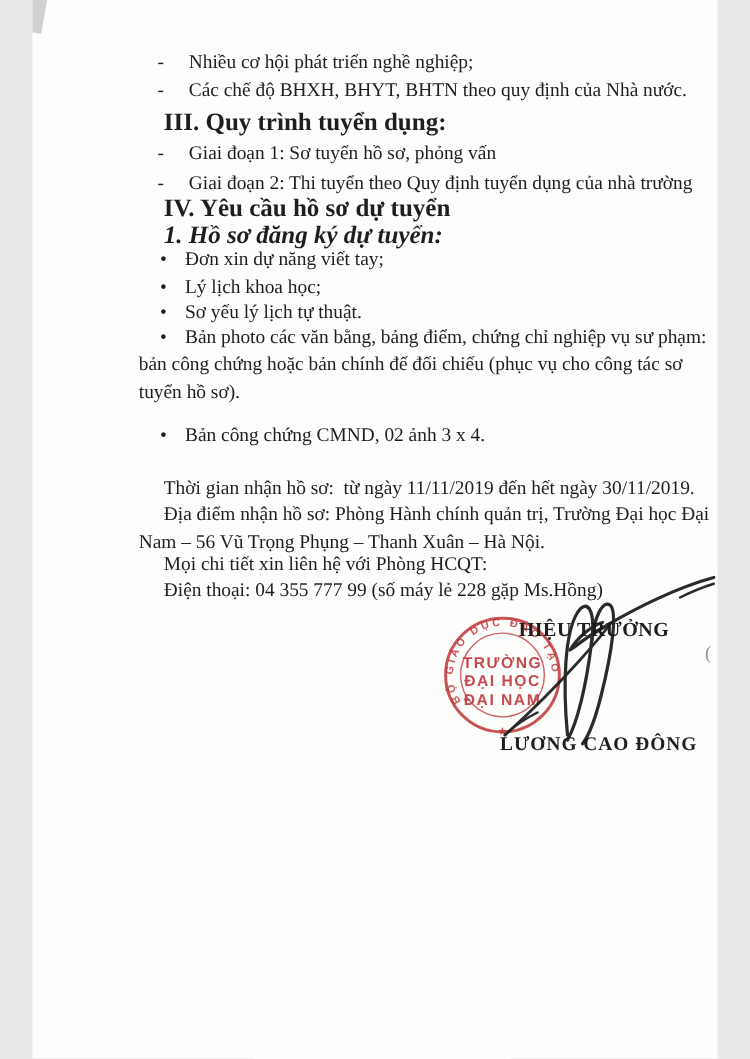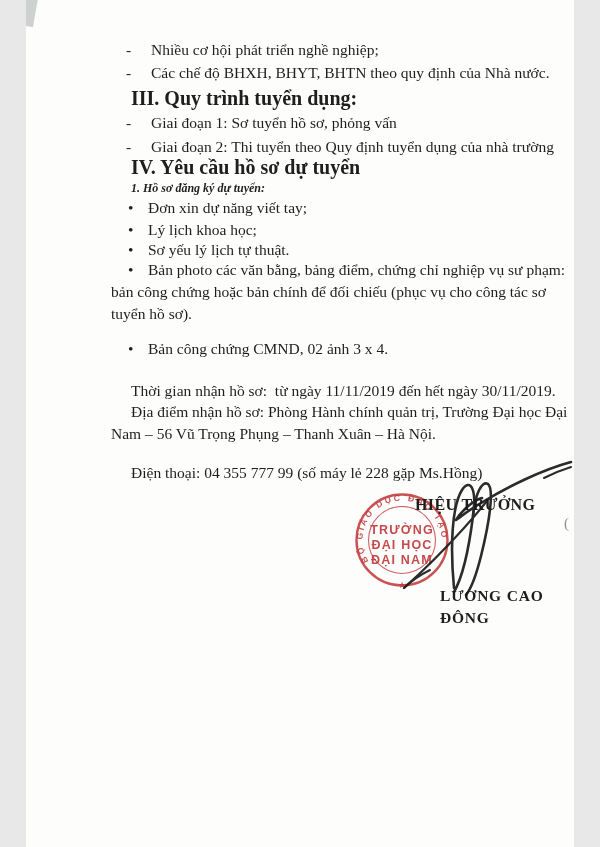--- a/index.html
+++ b/index.html
@@ -16,31 +16,31 @@
   }
   .page p { position:absolute; left:85px; width:464px; margin:0; }
   
   .dash { text-indent:15px; }
   .dash .mk { display:inline-block; width:25px; text-indent:0; }
   
   .bul { text-indent:17px; }
   .bul .mk { display:inline-block; width:20px; text-indent:0; }
   
   .head  { font-weight:bold; padding-left:20px; font-size:20px; }
-  .headi { font-weight:bold; font-style:italic; padding-left:20px; font-size:12px; }
+  .headi { font-weight:bold; font-style:italic; padding-left:20px; font-size:20px; }
   
   .ind { text-indent:20px; }
   
   .sig-title {
     position:absolute; left:389px; top:494px; width:auto;
     font-weight:bold; font-size:16px; letter-spacing:0.4px; z-index:2;
   }
   .sig-name {
     position:absolute; left:374px; top:585px; width:auto;
-    font-weight:bold; font-size:15.5px; letter-spacing:0.8px; z-index:2;margin-left:40px;
+    font-weight:bold; font-size:15.5px; letter-spacing:0.8px; z-index:2;
   }
   .stamp-svg { position:absolute; left:318px; top:482px; z-index:1; }
   .stamp-svg text {
     font-family:"Liberation Sans","DejaVu Sans",sans-serif;
     font-weight:bold;
   }
   .sign-svg { position:absolute; left:320px; top:436px; z-index:3; }
   .artifact-paren {
     position:absolute; left:538px; top:512px; width:auto;
     color:#909090; font-size:15px; z-index:0;
@@ -68,20 +68,21 @@
   <p class="headi" style="top:177px">1. Hồ sơ đăng ký dự tuyển:</p>
 
   <p class="bul" style="top:197px"><span class="mk">•</span><span>Đơn xin dự năng viết tay;</span></p>
   <p class="bul" style="top:219px"><span class="mk">•</span><span>Lý lịch khoa học;</span></p>
   <p class="bul" style="top:239px"><span class="mk">•</span><span>Sơ yếu lý lịch tự thuật.</span></p>
   <p class="bul" style="top:259px"><span class="mk">•</span><span>Bản photo các văn bằng, bảng điểm, chứng chỉ nghiệp vụ sư phạm: bản công chứng hoặc bản chính để đối chiếu (phục vụ cho công tác sơ tuyển hồ sơ).</span></p>
   <p class="bul" style="top:338px"><span class="mk">•</span><span>Bản công chứng CMND, 02 ảnh 3 x 4.</span></p>
 
   <p class="ind" style="top:380px">Thời gian nhận hồ sơ:&nbsp; từ ngày 11/11/2019 đến hết ngày 30/11/2019.</p>
   <p class="ind" style="top:401px">Địa điểm nhận hồ sơ: Phòng Hành chính quản trị, Trường Đại học Đại Nam – 56 Vũ Trọng Phụng – Thanh Xuân – Hà Nội.</p>
+  <p class="ind" style="top:441px">Mọi chi tiết xin liên hệ với Phòng HCQT:</p>
   <p class="ind" style="top:462px">Điện thoại: 04 355 777 99 (số máy lẻ 228 gặp Ms.Hồng)</p>
 
   <div class="sig-title">HIỆU TRƯỞNG</div>
 
   <svg class="stamp-svg" width="116" height="116" viewBox="0 0 116 116">
     <circle cx="58" cy="58" r="45.5" fill="none" stroke-width="2.4" opacity="0.88" stroke="#c23a3c"></circle>
     <circle cx="58" cy="58" r="33.5" fill="none" stroke-width="1.1" opacity="0.8" stroke="#c23a3c"></circle>
     <defs>
       <path id="ringPath" d="M 25.6,80.7 A 39.5,39.5 0 1 1 90.4,80.7" fill="none"></path>
     </defs>

